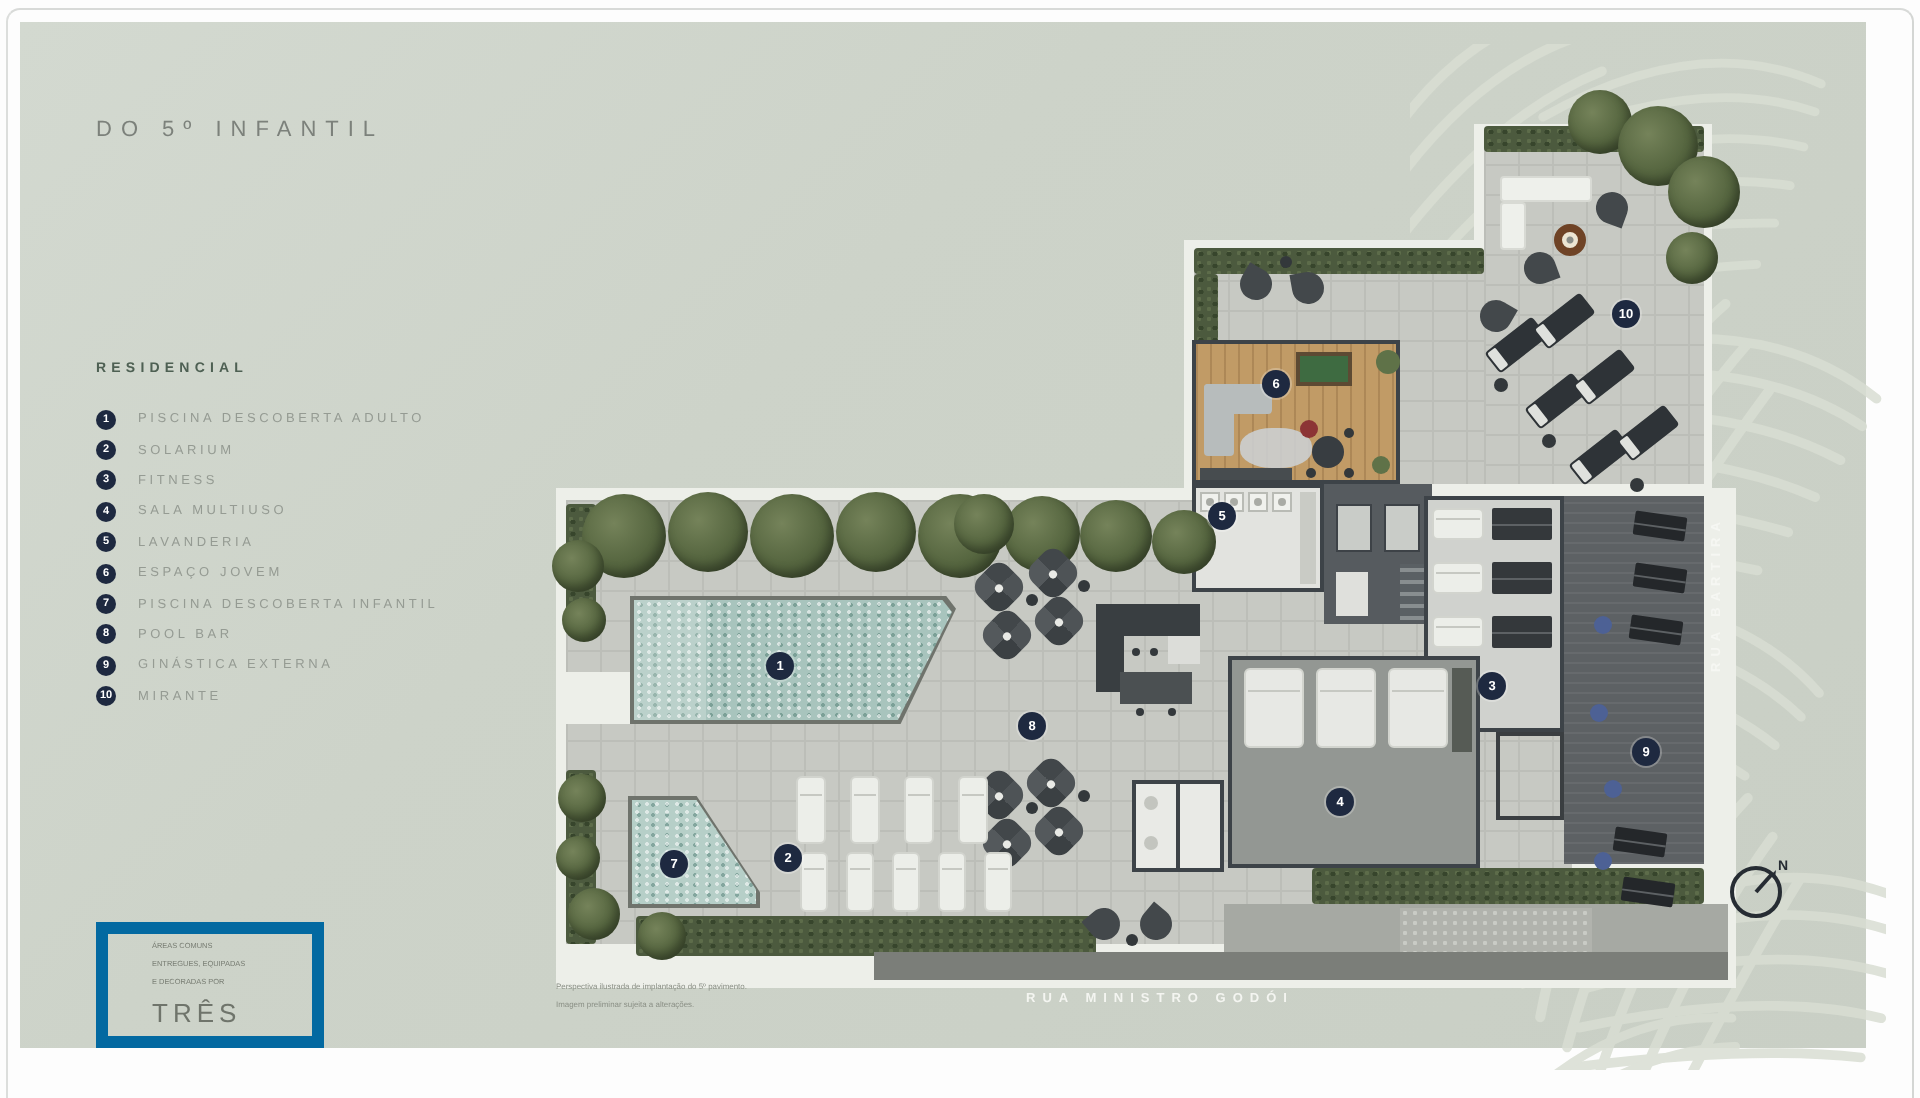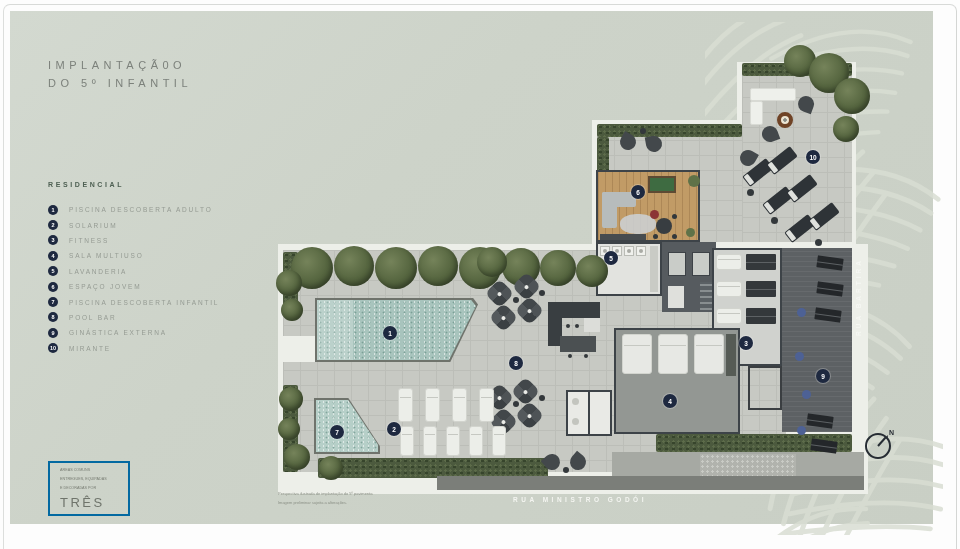--- a/index.html
+++ b/index.html
@@ -12,21 +12,21 @@
   .card{position:absolute;left:10px;top:11px;width:923px;height:513px;
         background:linear-gradient(135deg,#d3d9d0 0%,#cdd3c9 38%,#c9cfc5 100%);}
   .pattern{position:absolute;left:695px;top:11px;width:238px;height:513px;opacity:.85;}
   
   .title{color:#7c817b;font-size:11px;letter-spacing:4.5px;line-height:1.65;font-weight:400;}
   .legend-heading{color:#4e6053;font-size:7px;font-weight:bold;letter-spacing:2.6px;}
   .legend-row{display:flex;align-items:center;height:15.4px;}
   .lbadge{width:10px;height:10px;border-radius:50%;background:#1e2940;color:#fff;
           font-size:5.5px;font-weight:bold;display:flex;align-items:center;justify-content:center;flex:0 0 10px;}
   .llabel{margin-left:11px;color:#959b93;font-size:6.5px;letter-spacing:1.8px;white-space:nowrap;}
-  .credit-box{border:2px solid #0369a1;padding:4px 10px;color:#777c72;}
+  .credit-box{border:6px solid #0369a1;padding:4px 22px;color:#777c72;}
   .credit-line{font-size:6px;transform:scale(.62);transform-origin:left top;line-height:1.5;white-space:nowrap;}
   .credit-logo{font-size:13px;letter-spacing:2.5px;color:#6f746b;margin-top:1px;}
   .disc-line{font-size:6px;transform:scale(.66);transform-origin:left top;color:#8a8f85;line-height:1.55;white-space:nowrap;}
   .street-label{color:#f4f5f1;font-weight:bold;font-size:6.5px;letter-spacing:3.5px;white-space:nowrap;}
   .street-label-v{writing-mode:vertical-rl;transform:rotate(180deg);color:#f6f7f3;font-weight:bold;
                   font-size:6.5px;letter-spacing:3px;}
   
   .sheet{background:#edefe9;}
   .paving{background-color:#c7c9c3;
     background-image:linear-gradient(#bcbeb8 1px,transparent 1px),linear-gradient(90deg,#bcbeb8 1px,transparent 1px);
@@ -100,21 +100,20 @@
       <use href="#leaf" transform="translate(160,90) rotate(50) scale(1.2)"></use>
       <use href="#leaf" transform="translate(-20,240) rotate(10) scale(1.3)"></use>
       <use href="#leaf" transform="translate(150,230) rotate(60) scale(1.15)"></use>
       <use href="#leaf" transform="translate(20,370) rotate(-20) scale(1.25)"></use>
       <use href="#leaf" transform="translate(170,360) rotate(40) scale(1.2)"></use>
       <use href="#leaf" transform="translate(60,460) rotate(15) scale(1.1)"></use>
     </svg>
   </div>
 
   <div class="abs title" style="left:48px;top:56px;">
-    <div>IMPLANTAÇÃ0O</div>
     <div>DO 5º INFANTIL</div>
   </div>
 
   <div class="abs legend-heading" style="left:48px;top:181px;">RESIDENCIAL</div>
   <div class="abs" id="legend-list" style="left:48px;top:202px;">
       <div class="legend-row">
         <div class="lbadge">1</div>
         <div class="llabel">PISCINA DESCOBERTA ADULTO</div>
       </div>
       <div class="legend-row">

